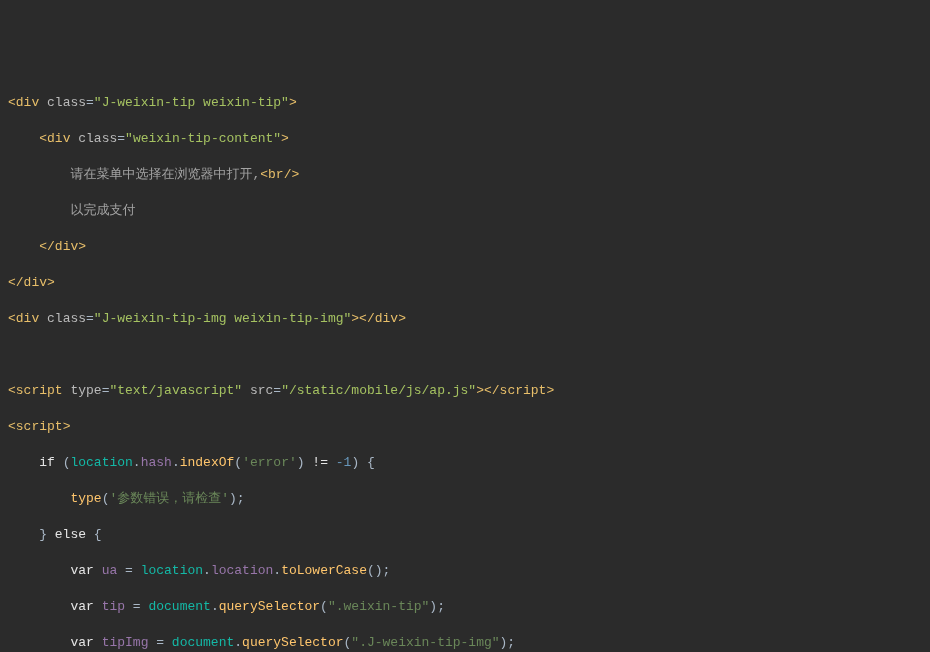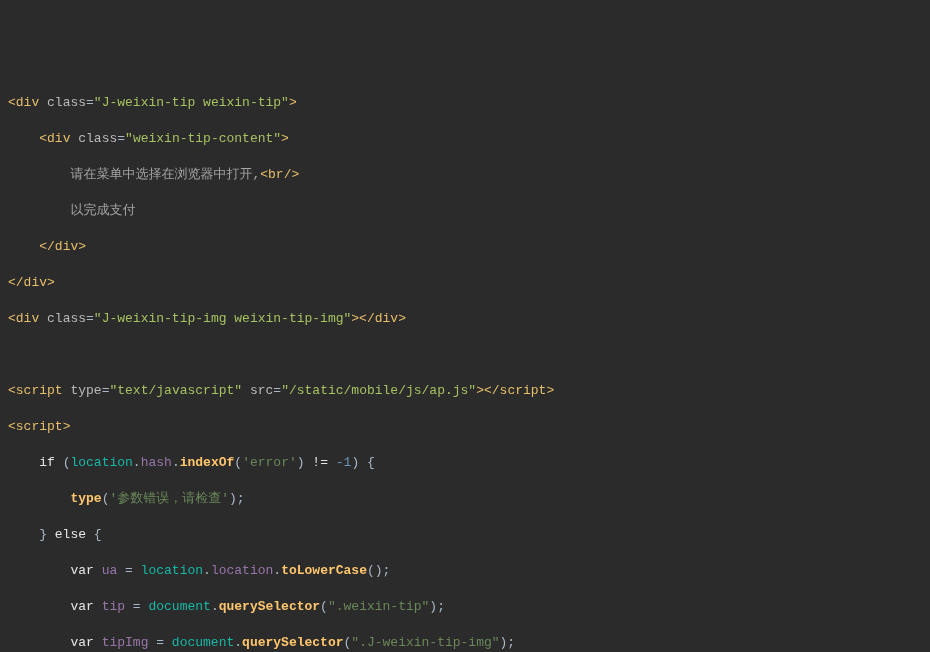--- a/index.html
+++ b/index.html
@@ -14,21 +14,21 @@
   overflow: hidden;
 }
 .line { padding: 0 8px; }
 .tag-bracket { color: #e8bf6a; }
 .tag-name { color: #e8bf6a; }
 .attr-name { color: #bababa; text-align: right; }
 .attr-value { color: #a5c261; }
 .text-content { color: #a3a3a3; }
 .keyword { color: #e5e5e5; }
 .property { color: #9876aa; }
-.method { color: #ffc66d; font-weight: bold; }
+.method { color: #ffc66d; }
 .string { color: #6a8759; }
 .number { color: #6897bb; }
 .global { color: #14b8a6; }
 </style>
 </head>
 <body>
 
 
 
 <div>

